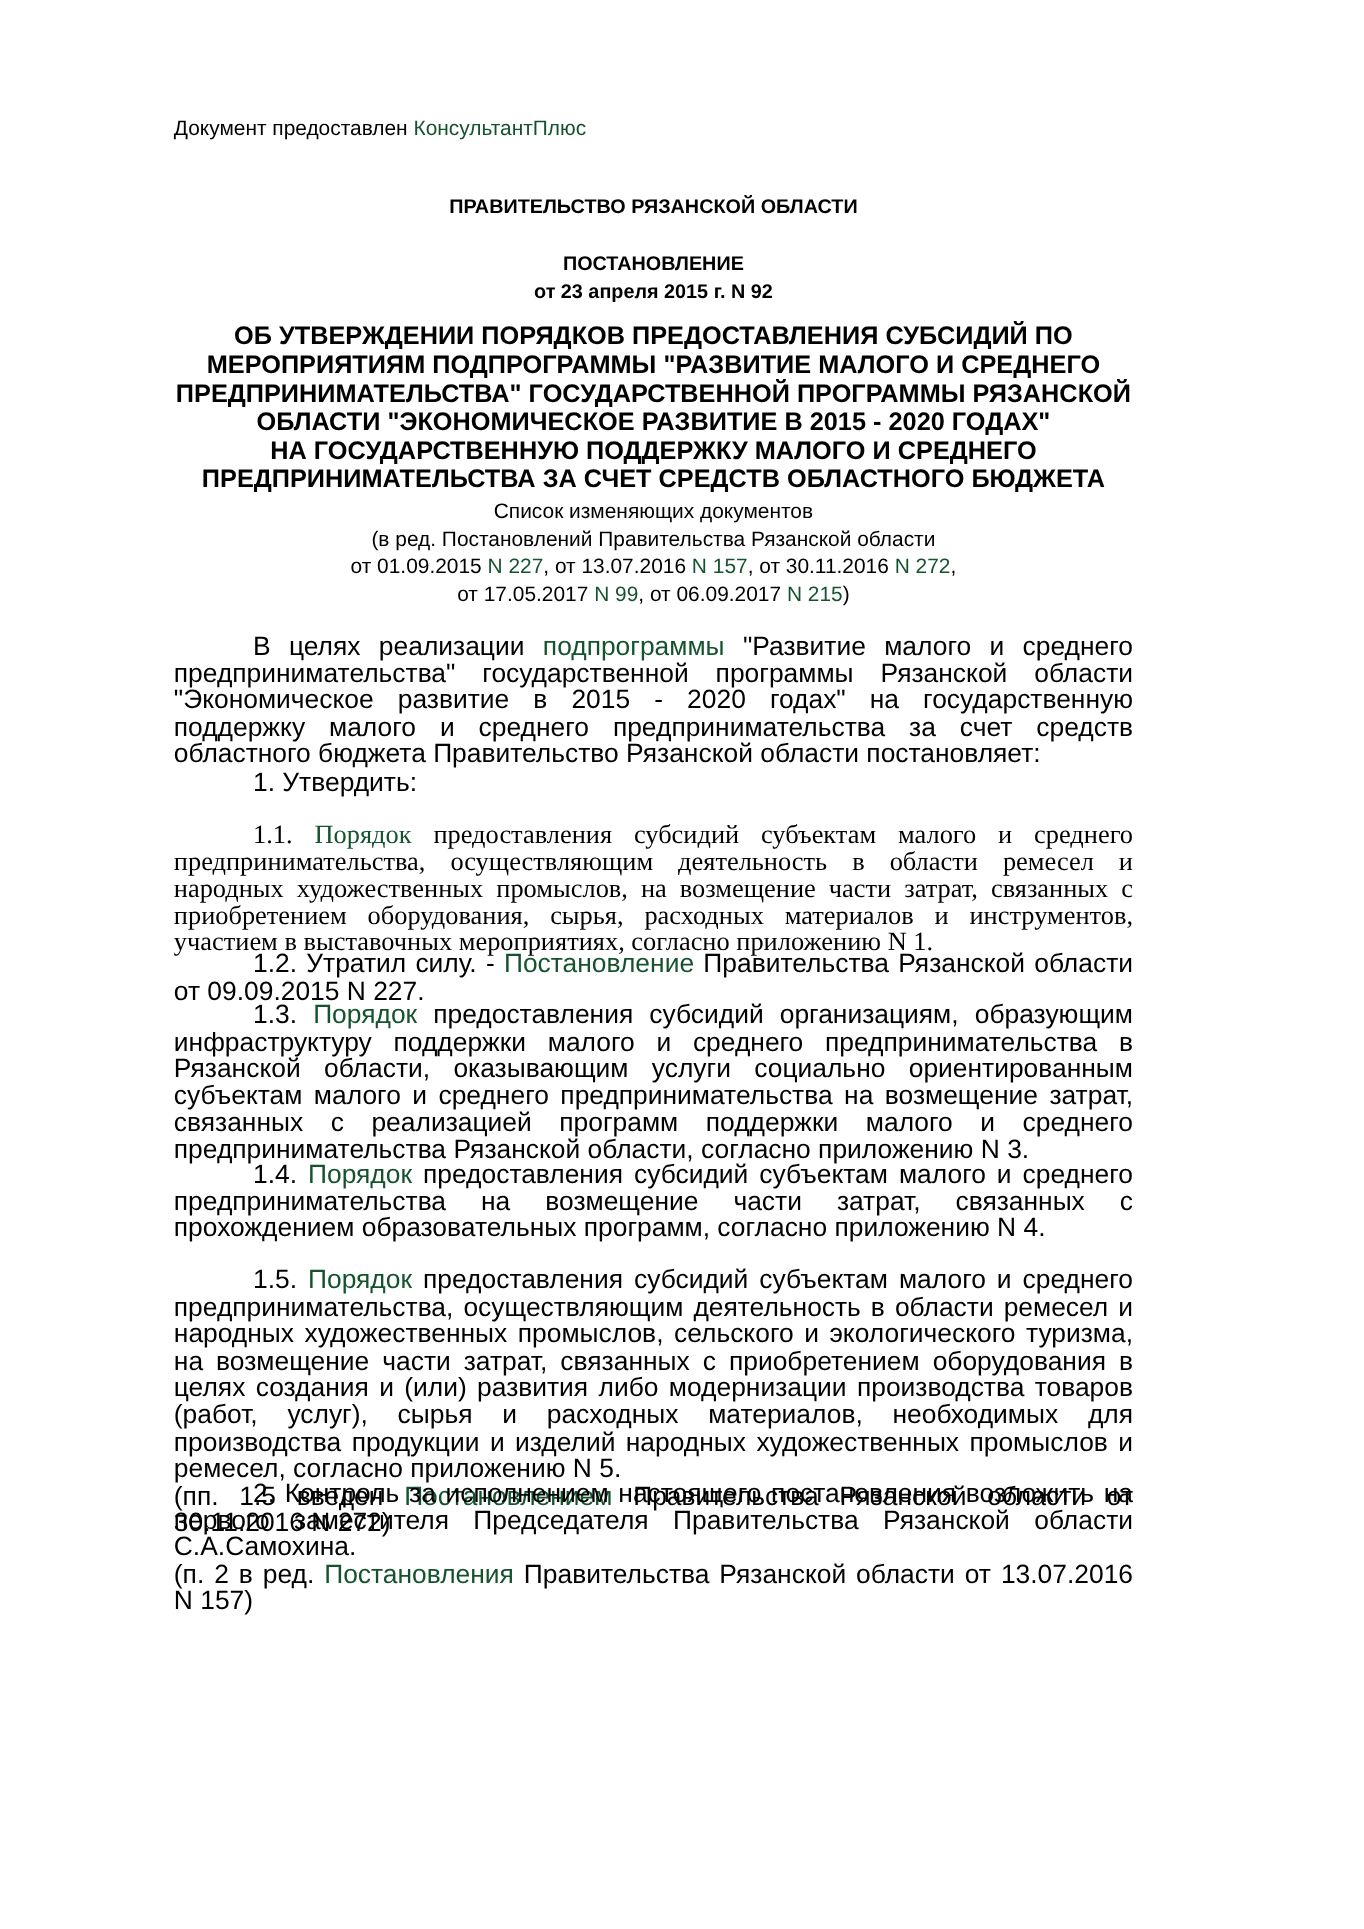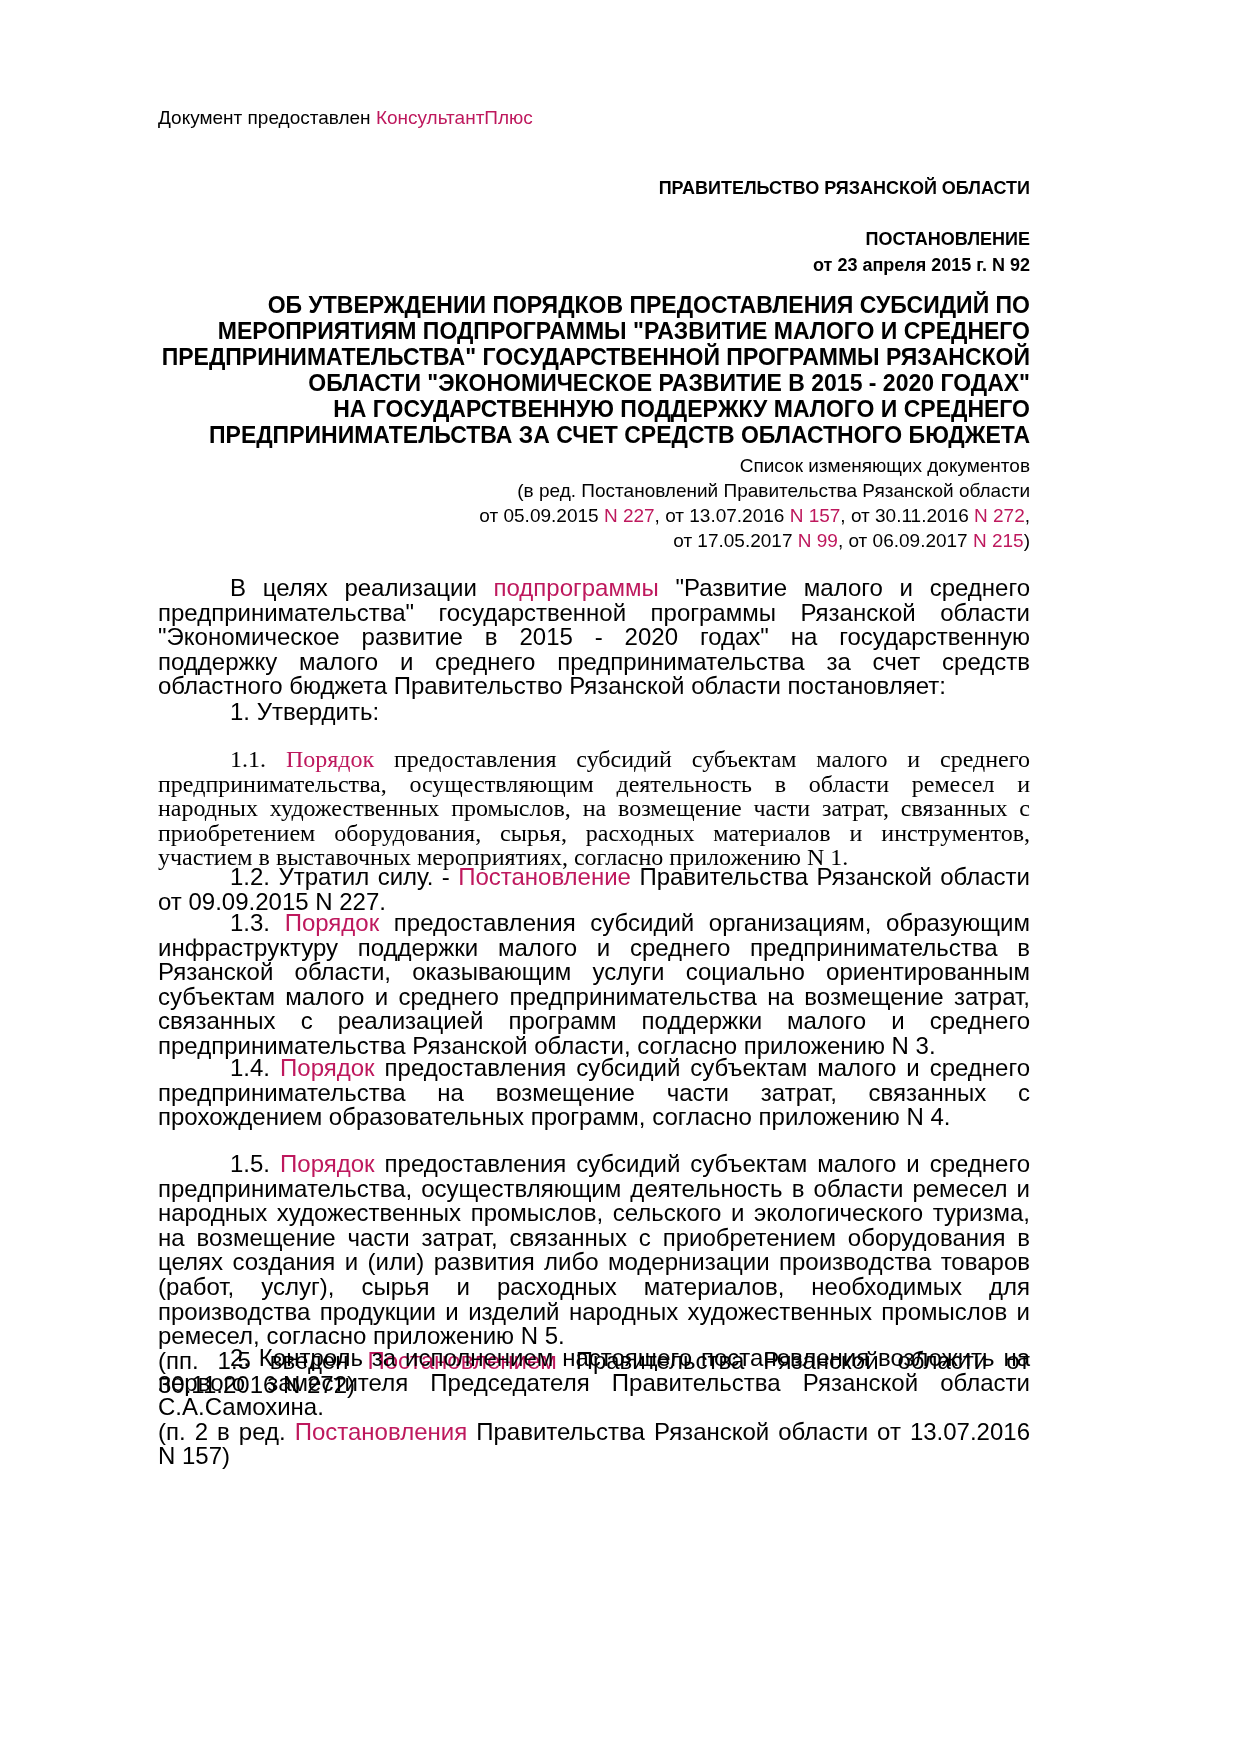--- a/index.html
+++ b/index.html
@@ -1,21 +1,21 @@
 <!DOCTYPE html>
 <html><head>
 <meta charset="utf-8">
 <style>
   html, body { margin: 0; padding: 0; background: #ffffff; }
   body { width: 1240px; height: 1754px; position: relative; overflow: hidden;
          font-family: "Liberation Sans", "DejaVu Sans", sans-serif; color: #000; }
   .page { position: absolute; left: 0; top: 0; width: 1240px; height: 1754px; }
   .provided { position: absolute; left: 158px; top: 104px; font-size: 19px; line-height: 28px; }
-  a, .link { color: #be185d; text-decoration: none; cursor: pointer; }
-  .center-block { position: absolute; left: 158px; width: 872px; text-align: right; }
+  a, .link { color: #14532d; text-decoration: none; cursor: pointer; }
+  .center-block { position: absolute; left: 158px; width: 872px; text-align: center; }
   .bold { font-weight: bold; }
   .h-gov { top: 175px; font-size: 18px; line-height: 26px; }
   .h-decree { top: 226px; font-size: 18px; line-height: 26px; }
   .h-title { top: 292px; font-size: 23px; line-height: 26px; }
   .changes { top: 453px; font-size: 19px; line-height: 25px; }
   .body-text { position: absolute; left: 158px; width: 872px; font-size: 24px; line-height: 24.6px; text-align: justify; }
   .body-text p { margin: 0; }
   .indent { text-indent: 72px; }
   .last-line { text-align-last: left; }
 </style>
@@ -41,21 +41,21 @@
     <div>ПРЕДПРИНИМАТЕЛЬСТВА" ГОСУДАРСТВЕННОЙ ПРОГРАММЫ РЯЗАНСКОЙ</div>
     <div>ОБЛАСТИ "ЭКОНОМИЧЕСКОЕ РАЗВИТИЕ В 2015 - 2020 ГОДАХ"</div>
     <div>НА ГОСУДАРСТВЕННУЮ ПОДДЕРЖКУ МАЛОГО И СРЕДНЕГО</div>
     <div>ПРЕДПРИНИМАТЕЛЬСТВА ЗА СЧЕТ СРЕДСТВ ОБЛАСТНОГО БЮДЖЕТА</div>
   </div>
 
   <div class="center-block changes">
     <div>Список изменяющих документов</div>
     <div>(в ред. Постановлений Правительства Рязанской области</div>
     <div>
-      <span>от 05.09.2015 </span><a>N 227</a><span>, </span><span>от 13.07.2016 </span><a>N 157</a><span>, </span><span>от 30.11.2016 </span><a>N 272</a><span>,</span>
+      <span>от 01.09.2015 </span><a>N 227</a><span>, </span><span>от 13.07.2016 </span><a>N 157</a><span>, </span><span>от 30.11.2016 </span><a>N 272</a><span>,</span>
     </div>
     <div>
       <span>от 17.05.2017 </span><a>N 99</a><span>, </span><span>от 06.09.2017 </span><a>N 215</a><span>)</span>
     </div>
   </div>
 
   <div class="body-text" style="top:576px;">
     <p class="indent"><span>В целях реализации </span><a>подпрограммы</a><span> "Развитие малого и среднего предпринимательства" государственной программы Рязанской области "Экономическое развитие в 2015 - 2020 годах" на государственную поддержку малого и среднего предпринимательства за счет средств областного бюджета Правительство Рязанской области постановляет:</span></p>
   </div>
 

